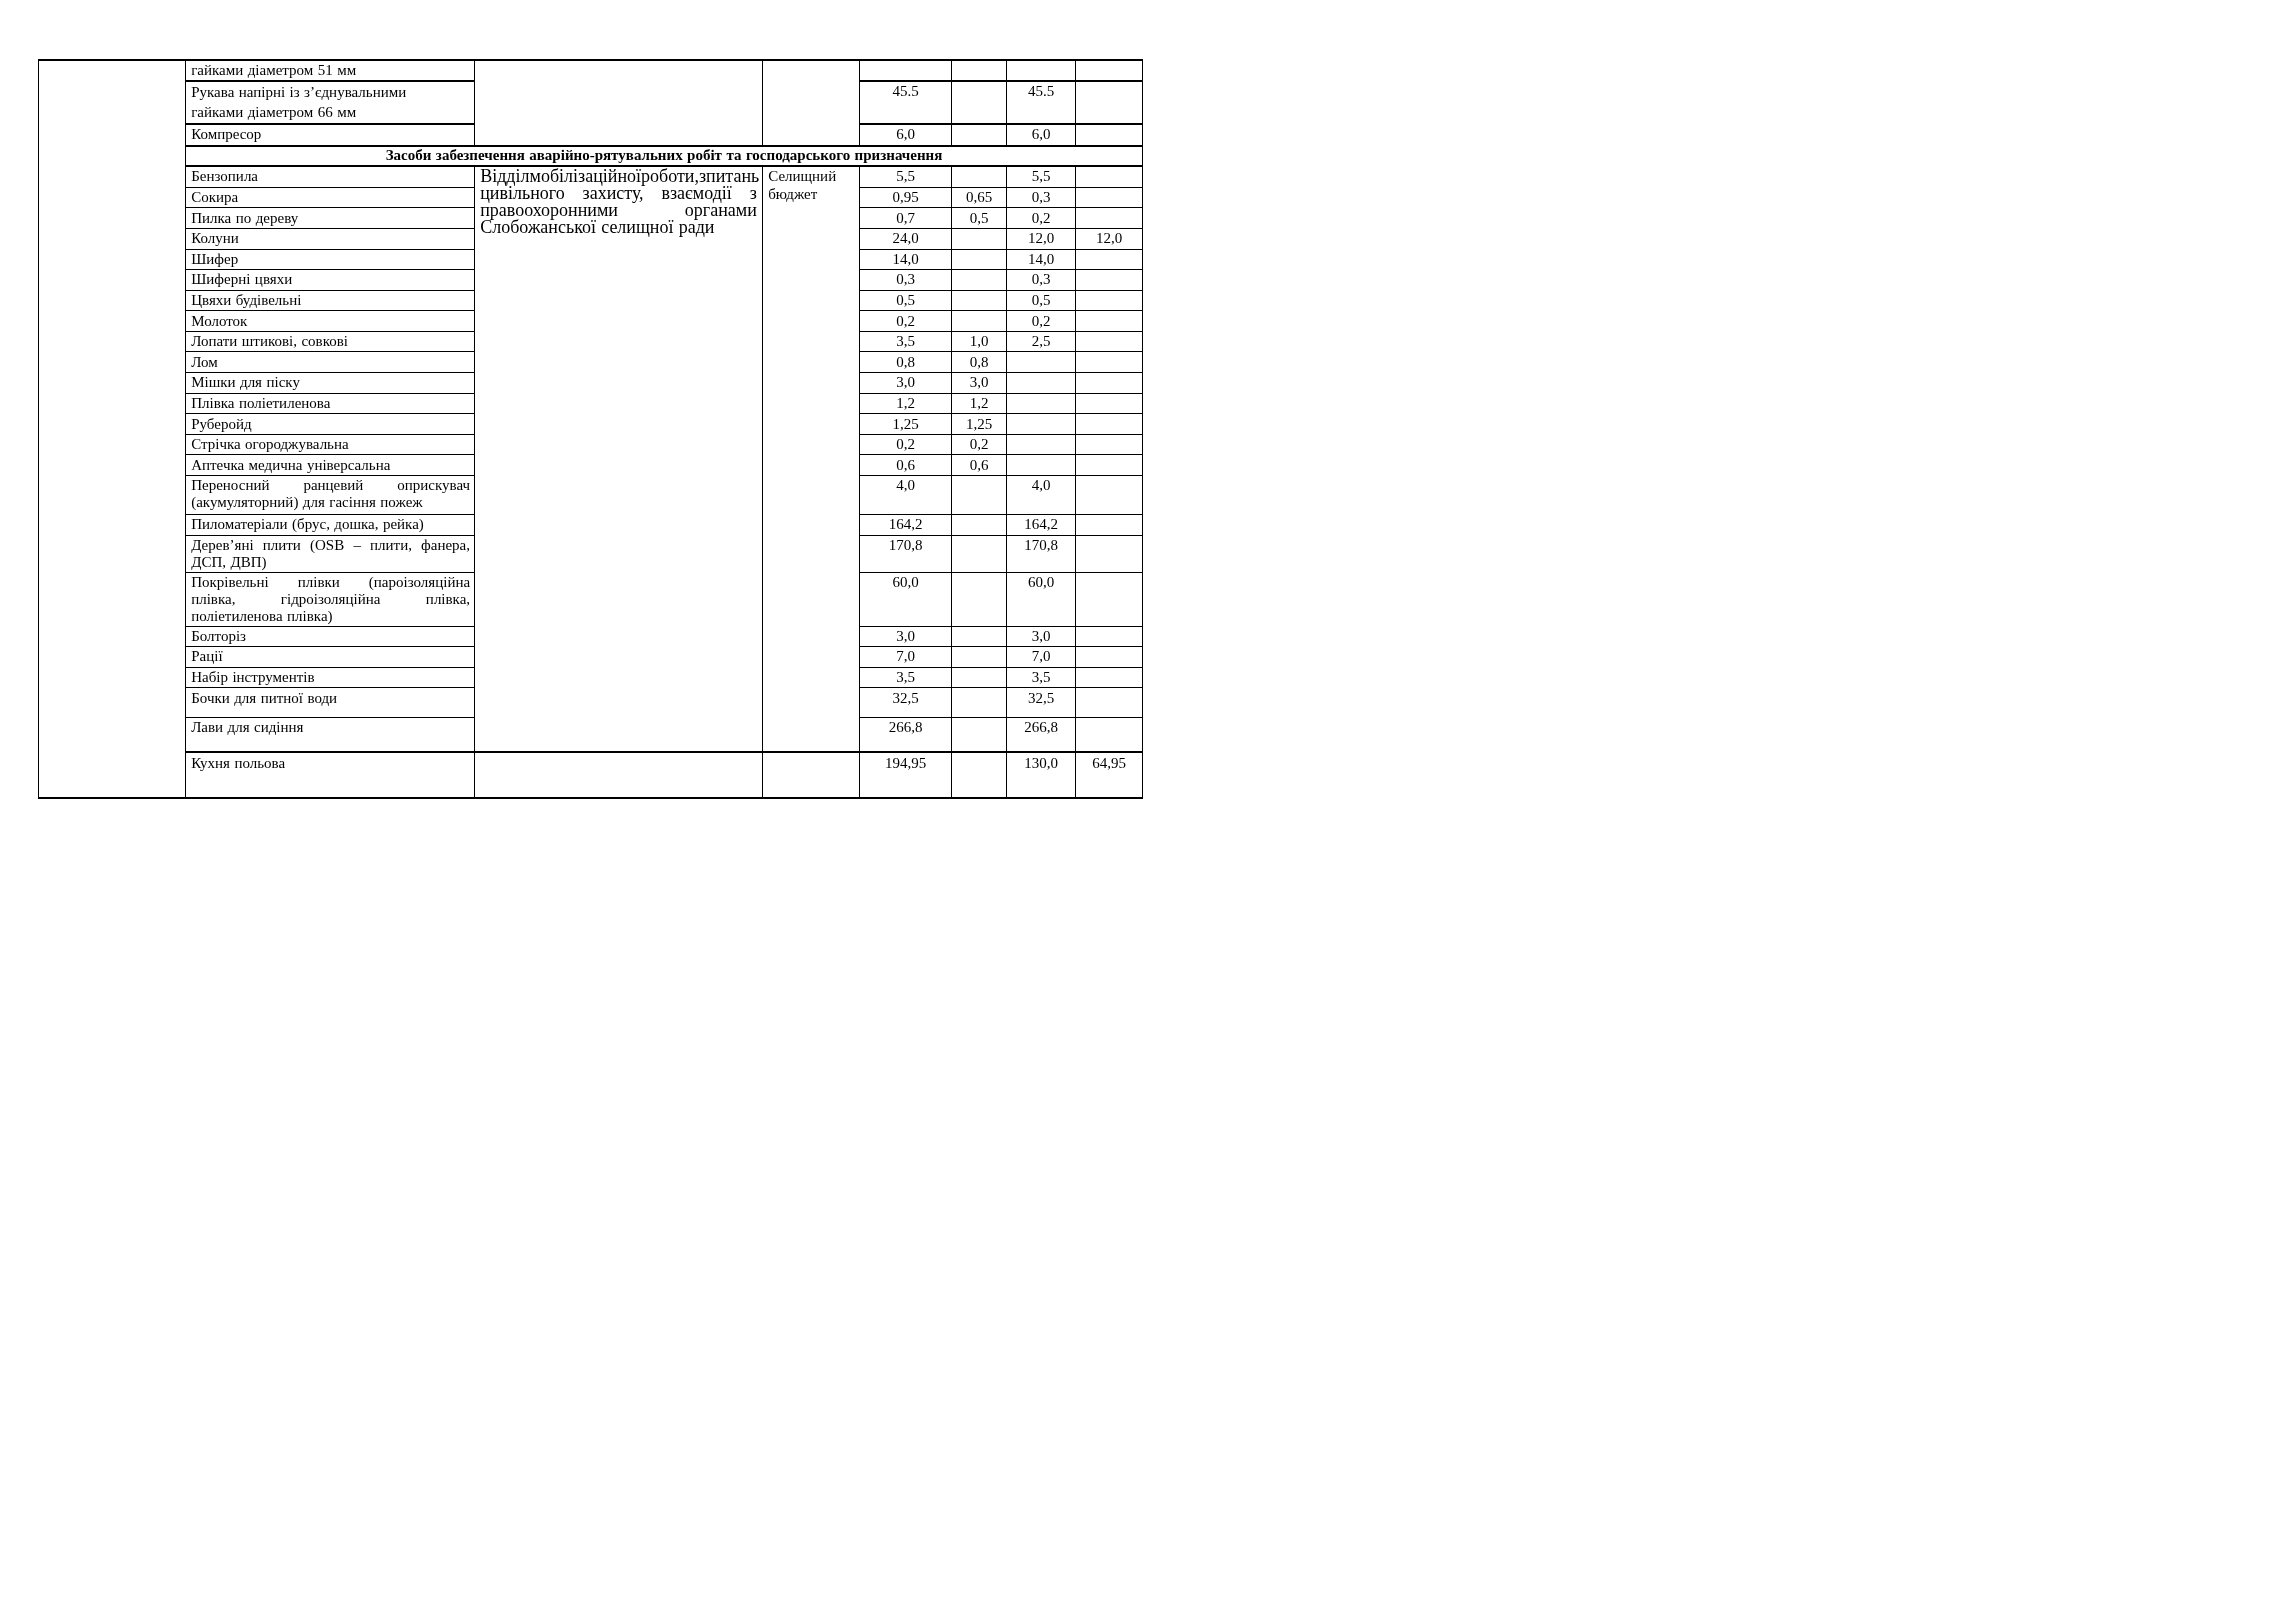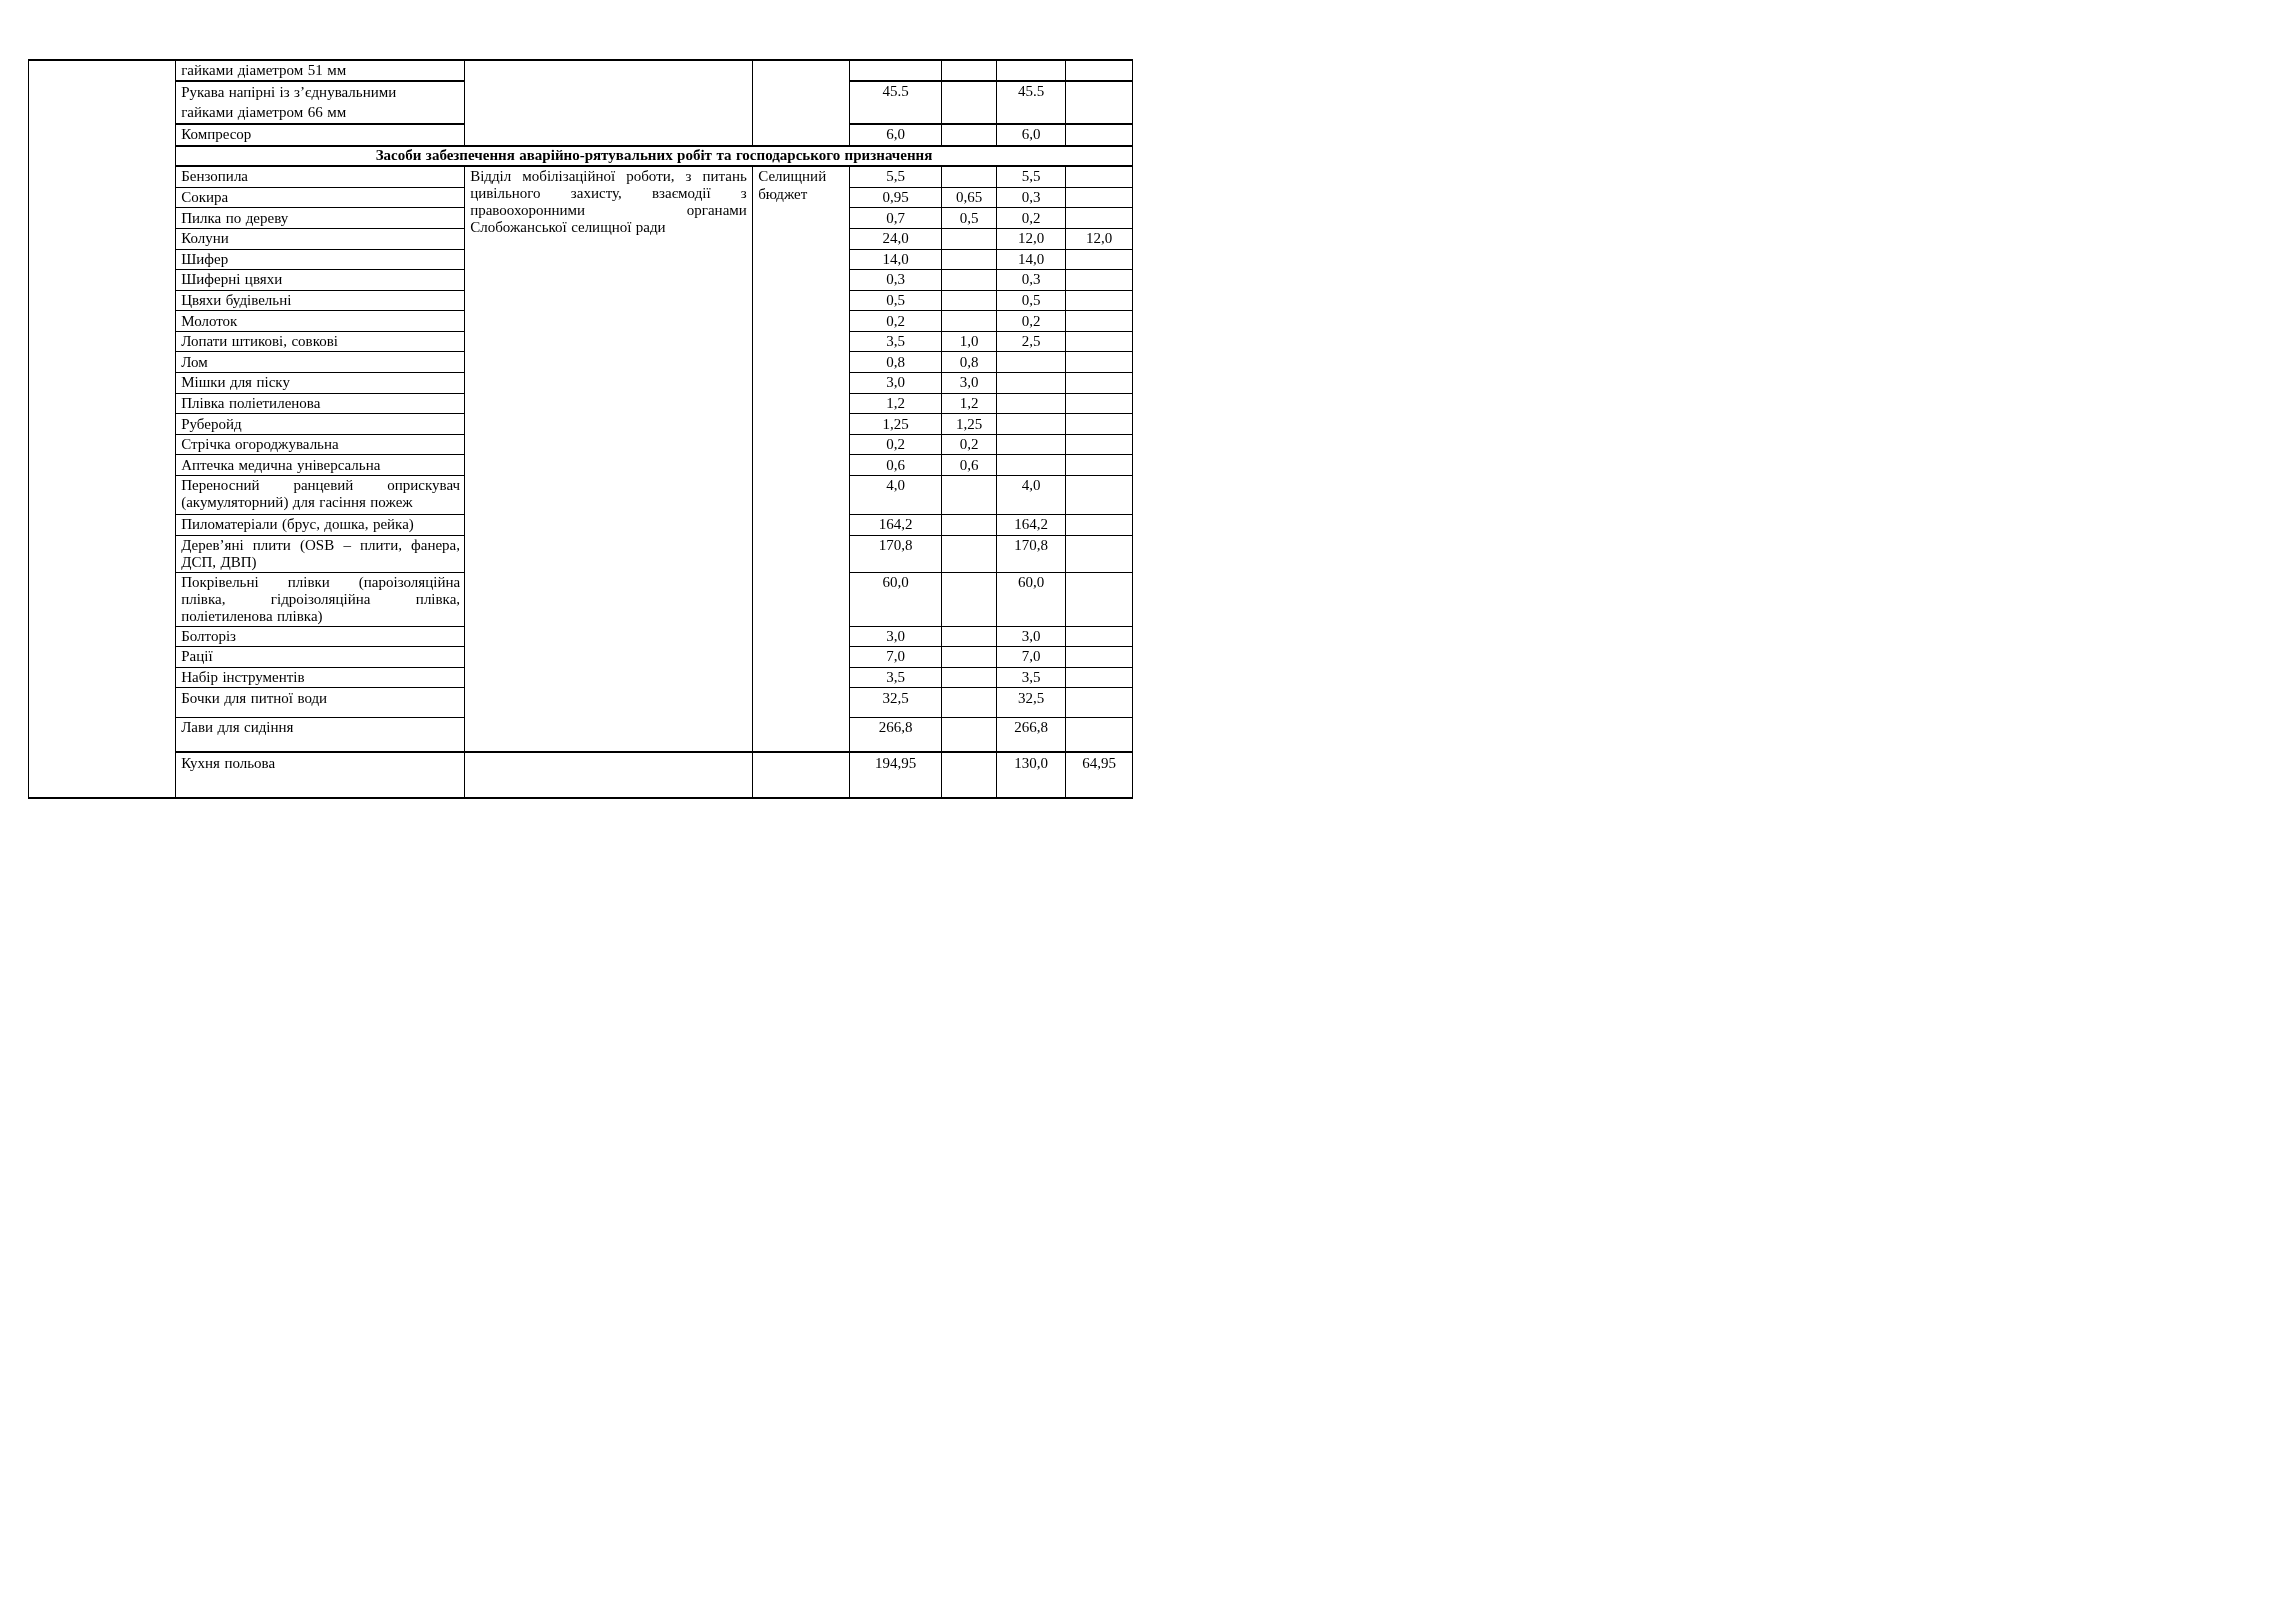--- a/index.html
+++ b/index.html
@@ -5,38 +5,38 @@
   html,body{margin:0;padding:0;background:#ffffff;}
   .page{
     position:relative;
     width:1148px;height:811px;
     background:#ffffff;
     font-family:"Liberation Serif","DejaVu Serif",serif;
     color:#000;
     overflow:hidden;
   }
   table.doc{
-    position:absolute;left:28px;top:59px;
+    position:absolute;left:38px;top:59px;
     width:1104px;
     border-collapse:collapse;
     table-layout:fixed;
   }
   td{
     border:1.3px solid #000;
     vertical-align:top;
     font-size:15px;
     line-height:17px;
     padding:0.7px 2.6px;
     overflow:hidden;
     word-spacing:0.7px;
   }
   td.c1{border-top-width:2.6px;border-bottom-width:2.6px;}
   td.item{padding:1.3px 3.9px 0.7px 5.2px;}
   td.val{text-align:center;padding:1.3px 1.3px;}
-  td.dept{padding:1.3px 5.2px;font-size:15px;}
+  td.dept{padding:1.3px 5.2px;font-size:18px;}
   td.budget{padding:1.3px 2.6px 0.7px 5.2px;line-height:17.7px;}
   td.section{
     text-align:center;
     font-weight:bold;
     padding:0.7px 2.6px;
     letter-spacing:0px;
   }
   .thick-top{border-top-width:2.6px;}
   .thick-bottom{border-bottom-width:2.6px;}
   .jl{display:flex;justify-content:space-between;line-height:17px;}

